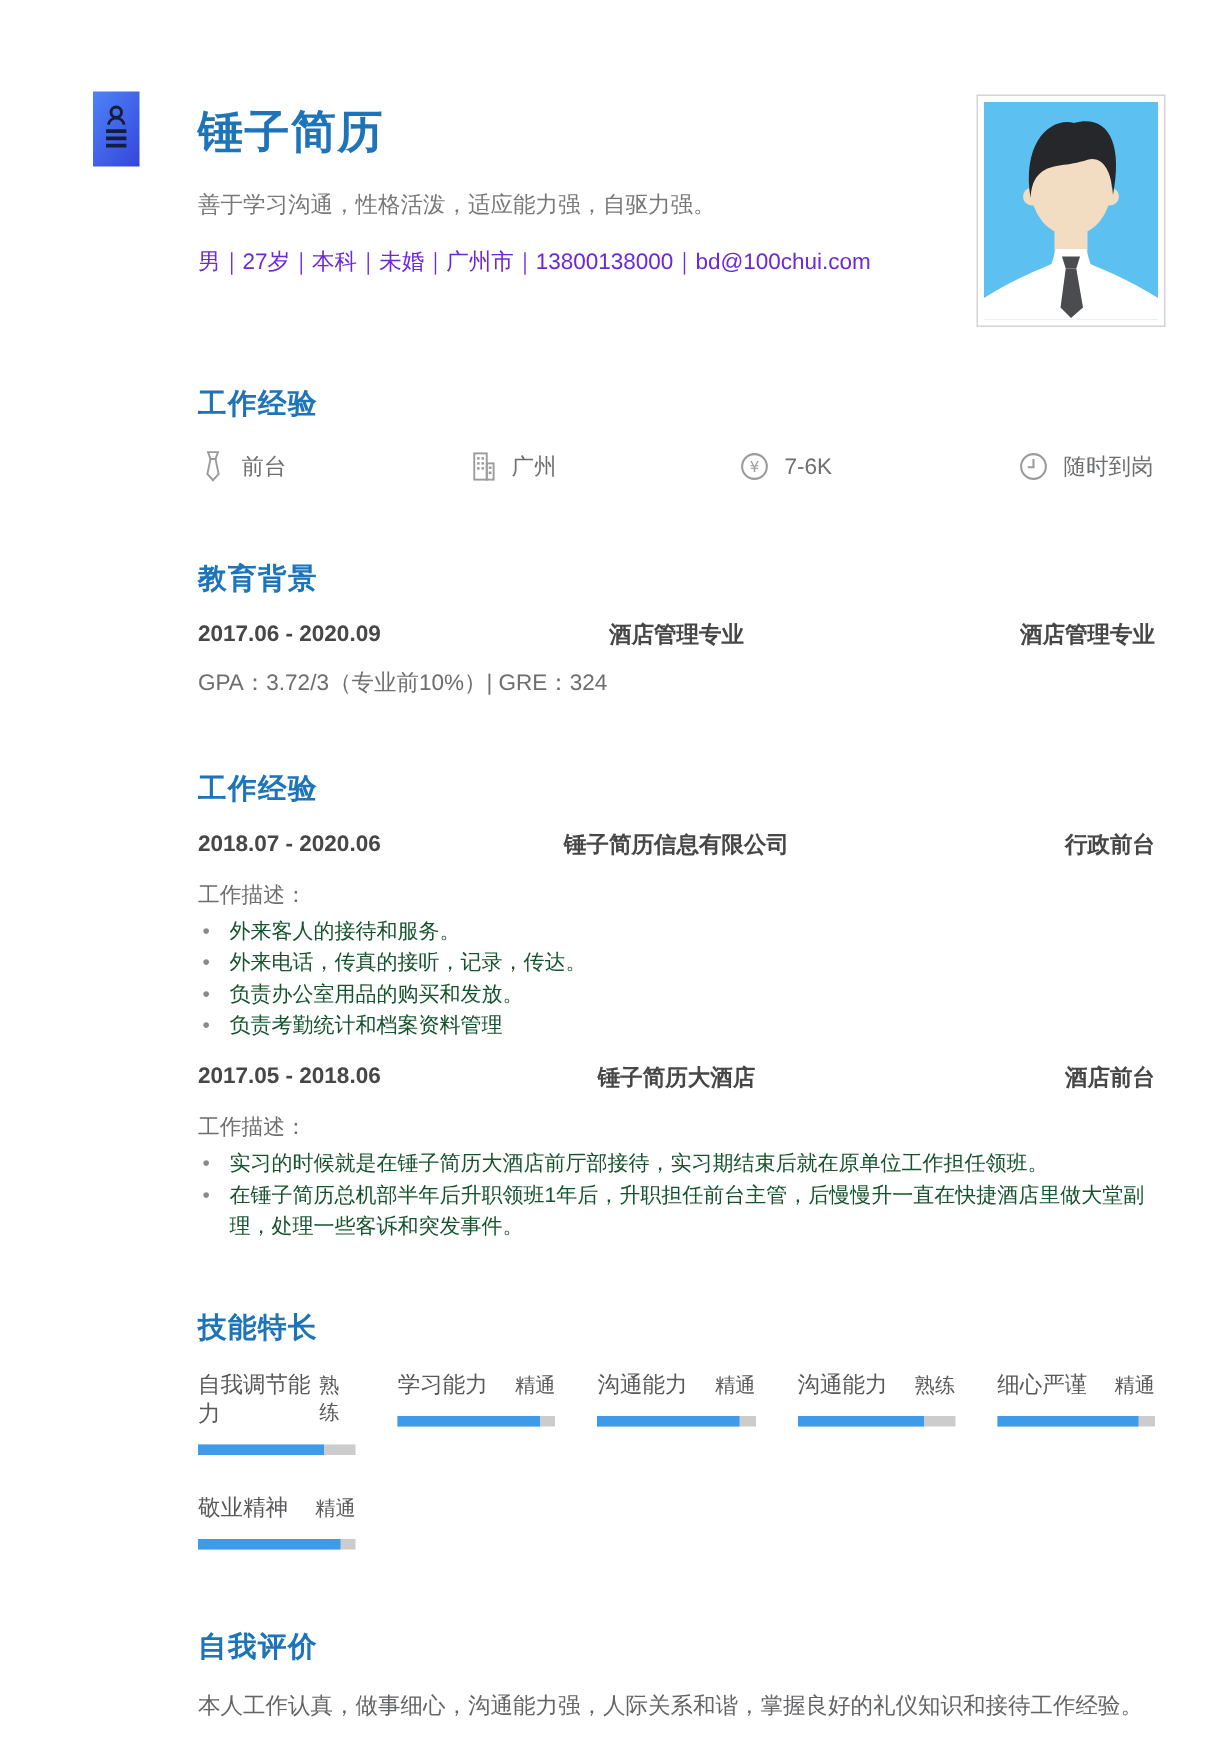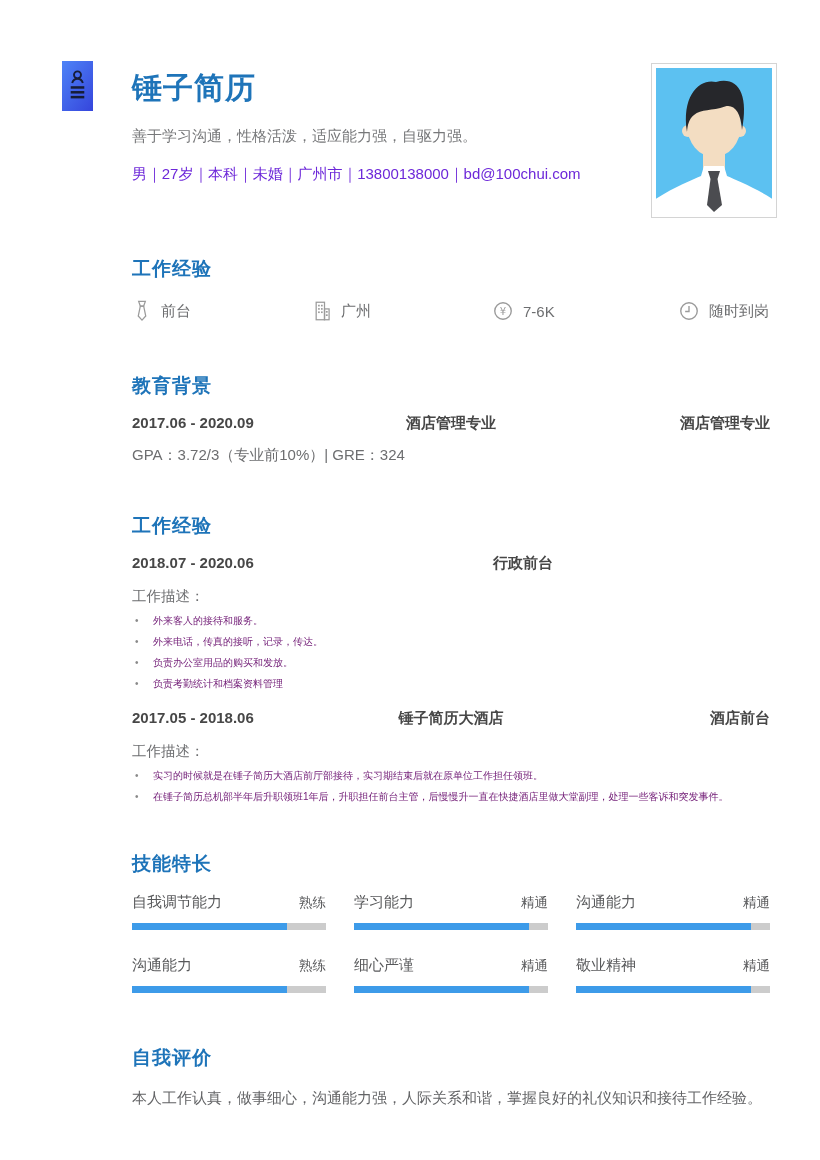--- a/index.html
+++ b/index.html
@@ -26,26 +26,26 @@
   .intent-item svg{flex:0 0 auto;}
 
   .row3{display:flex;margin-top:15px;font-size:15px;font-weight:bold;color:#474747;}
   .row3 .c-left{width:33%;text-align:left;}
   .row3 .c-mid{width:34%;text-align:center;}
   .row3 .c-right{width:33%;text-align:right;}
   .edu-detail{margin-top:13px;font-size:15px;color:#6d6e70;}
 
   .desc-label{margin-top:14px;font-size:14.5px;color:#6d6e70;}
   ul.bullets{margin:4px 0 0;padding:0;list-style:none;}
-  ul.bullets li{position:relative;padding-left:21px;font-size:10px;line-height:21px;color:#701a75;}
+  ul.bullets li{position:relative;padding-left:21px;font-size:14px;line-height:21px;color:#14532d;}
   ul.bullets li::before{content:"•";position:absolute;left:3px;color:#8a8a8a;}
   .job{margin-top:2px;}
   .job+.job{}
 
-  .skills-grid{margin-top:16px;display:grid;grid-template-columns:repeat(3,1fr);column-gap:28px;row-gap:26px;}
+  .skills-grid{margin-top:16px;display:grid;grid-template-columns:repeat(5,1fr);column-gap:28px;row-gap:26px;}
   .skill-head{display:flex;justify-content:space-between;align-items:baseline;}
   .skill-name{font-size:15px;color:#58595b;}
   .skill-level{font-size:13.5px;color:#58595b;}
   .skill-track{margin-top:11px;height:7px;background:#cccccc;}
   .skill-fill{height:7px;background:#3d9be9;}
 
   .eval-text{margin-top:16px;font-size:15px;color:#636466;line-height:22px;}
 
   .icon-gray{stroke:#9b9b9b;fill:none;stroke-width:1.5;}
 </style>
@@ -149,20 +149,21 @@
       </div>
       <div class="edu-detail">GPA：3.72/3（专业前10%）| GRE：324</div>
     </div>
 
     <div class="sec" style="margin-top:48px;">
       <h2 class="sec-title">工作经验</h2>
 
       <div class="job">
         <div class="row3">
           <span class="c-left">2018.07 - 2020.06</span>
+          <span class="c-mid">锤子简历信息有限公司</span>
           <span class="c-right">行政前台</span>
         </div>
         <div class="desc-label">工作描述：</div>
         <ul class="bullets">
           <li>外来客人的接待和服务。</li>
           <li>外来电话，传真的接听，记录，传达。</li>
           <li>负责办公室用品的购买和发放。</li>
           <li>负责考勤统计和档案资料管理</li>
         </ul>
       </div>

